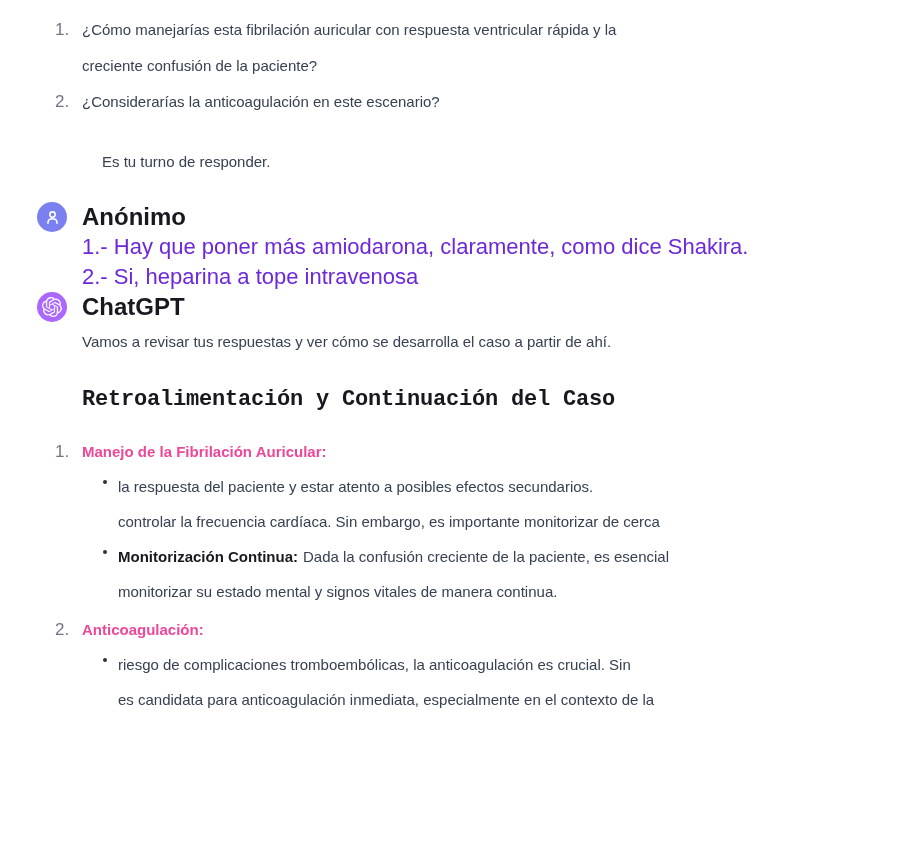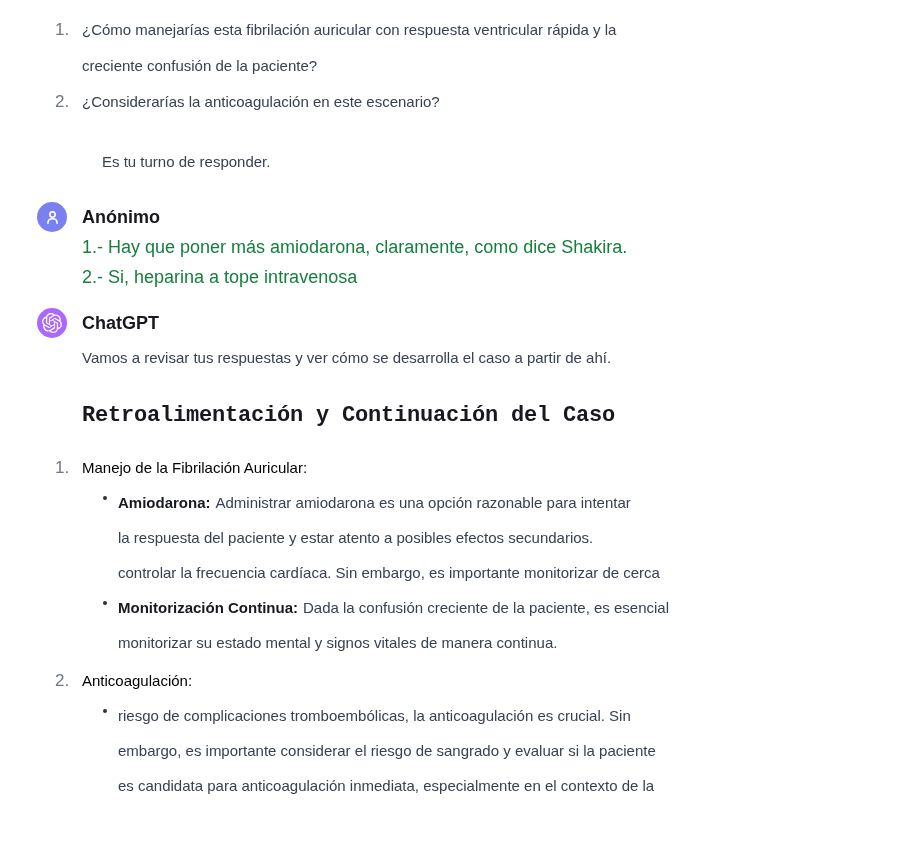--- a/index.html
+++ b/index.html
@@ -25,21 +25,21 @@
 
   .avatar {
     width: 30px; height: 30px;
     border-radius: 50%;
     display: flex; align-items: center; justify-content: center;
   }
   .anon-avatar { background: #7a80f0; }
   .gpt-avatar  { background: #ab68ff; }
 
   .sender {
-    font-size: 18px;
+    font-size: 24px;
     font-weight: 700;
     color: #17191f;
     line-height: 30px;
   }
 
   
   .ln {
     font-size: 15px;
     line-height: 36px;
     white-space: nowrap;
@@ -54,43 +54,43 @@
     font-size: 17px;
     line-height: 36px;
     color: #707684;
   }
   .feedback .marker { line-height: 35px; }
 
   .pgap { margin-top: 24px; margin-left: 20px; }
 
   .msg-anon { margin-top: 22px; }
   .uln {
-    font-size: 18px;
+    font-size: 22px;
     line-height: 30px;
-    color: #15803d;
+    color: #6d28d9;
     white-space: nowrap;
   }
 
-  .msg-gpt { margin-top: 16px; }
+  .msg-gpt { }
   .intro { margin-top: 2px; }
 
   h3.section-heading {
     margin: 25px 0 0 0;
     font-size: 22px;
     line-height: 30px;
     font-weight: 700;
     color: #17191f;
     letter-spacing: -0.2px;
     white-space: nowrap;
     font-family: Liberation Mono, monospace;
   }
 
   .feedback { margin-top: 19px; }
   .feedback .oli + .oli { margin-top: 3px; }
-  .title { font-weight: 400; color: #000000; }
+  .title { font-weight: 700; color: #ec4899; }
 
   .bullets { margin-left: 36px; }
   .bullet { position: relative; }
   .bullet::before {
     content: "";
     position: absolute;
     left: -15px;
     top: 11px;
     width: 4px; height: 4px;
     border-radius: 50%;
@@ -156,38 +156,36 @@
       <div class="ln intro">Vamos a revisar tus respuestas y ver cómo se desarrolla el caso a partir de ahí.</div>
       <h3 class="section-heading">Retroalimentación y Continuación del Caso</h3>
 
       <div class="feedback">
 
         <div class="oli">
           <span class="marker">1.</span>
           <div class="ln title">Manejo de la Fibrilación Auricular:</div>
           <div class="bullets">
             <div class="bullet">
-              <div class="ln"><strong class="lead">Amiodarona:</strong><span>Administrar amiodarona es una opción razonable para intentar</span></div>
               <div class="ln">la respuesta del paciente y estar atento a posibles efectos secundarios.</div>
               <div class="ln">controlar la frecuencia cardíaca. Sin embargo, es importante monitorizar de cerca</div>
             </div>
             <div class="bullet">
               <div class="ln"><strong class="lead">Monitorización Continua:</strong><span>Dada la confusión creciente de la paciente, es esencial</span></div>
               <div class="ln">monitorizar su estado mental y signos vitales de manera continua.</div>
             </div>
           </div>
         </div>
 
         <div class="oli">
           <span class="marker">2.</span>
           <div class="ln title">Anticoagulación:</div>
           <div class="bullets">
             <div class="bullet">
               <div class="ln">riesgo de complicaciones tromboembólicas, la anticoagulación es crucial. Sin</div>
-              <div class="ln">embargo, es importante considerar el riesgo de sangrado y evaluar si la paciente</div>
               <div class="ln">es candidata para anticoagulación inmediata, especialmente en el contexto de la</div>
             </div>
           </div>
         </div>
 
       </div>
     </div>
   </section>
 
 </div>

